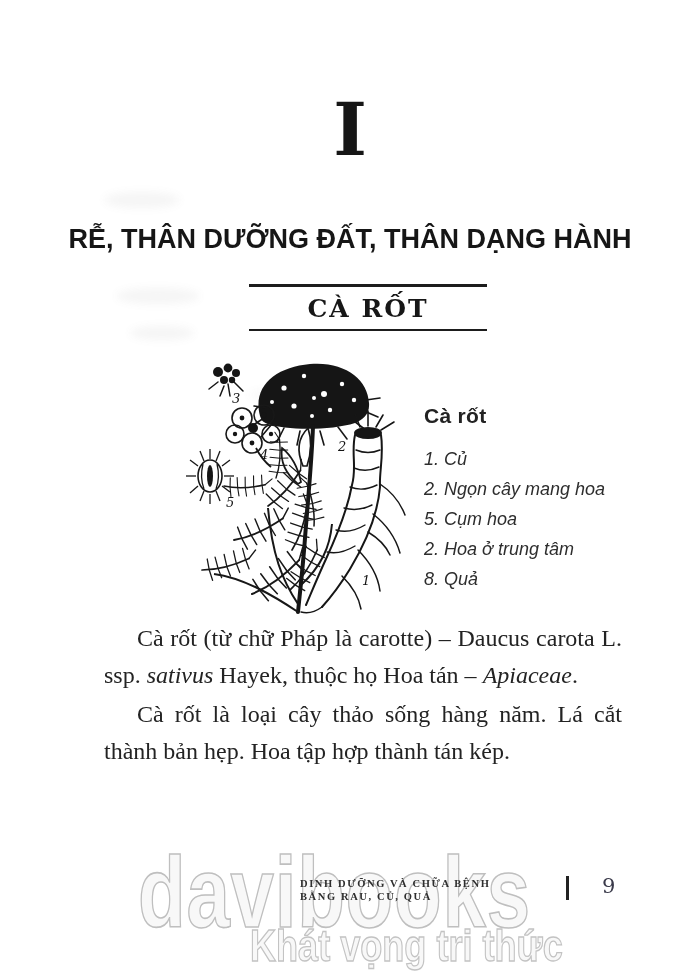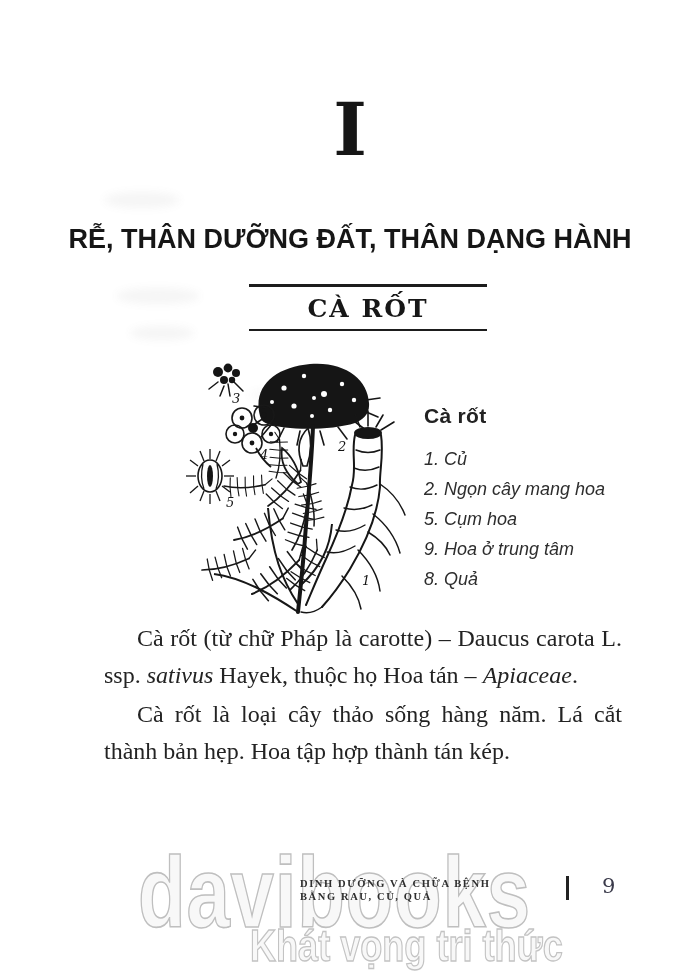--- a/index.html
+++ b/index.html
@@ -254,21 +254,21 @@
     <span class="part-num pn4">4</span>
     <span class="part-num pn5">5</span>
   </div>
 
   <div class="figure-legend">
     <div class="legend-title">Cà rốt</div>
     <div class="legend-items">
       <div class="legend-item">1. Củ</div>
       <div class="legend-item">2. Ngọn cây mang hoa</div>
       <div class="legend-item">5. Cụm hoa</div>
-      <div class="legend-item">9. Hoa ở trung tâm</div>
+      <div class="legend-item">2. Hoa ở trung tâm</div>
       <div class="legend-item">8. Quả</div>
     </div>
   </div>
 
   <div class="body-text">
     <p><span>Cà rốt (từ chữ Pháp là carotte) – Daucus carota L. ssp. </span><span class="it">sativus</span><span> Hayek, thuộc họ Hoa tán – </span><span class="it">Apiaceae</span><span>.</span></p>
     <p><span>Cà rốt là loại cây thảo sống hàng năm. Lá cắt thành bản hẹp. Hoa tập hợp thành tán kép.</span></p>
   </div>
 
   <div class="watermark-wordmark">davibooks</div>

